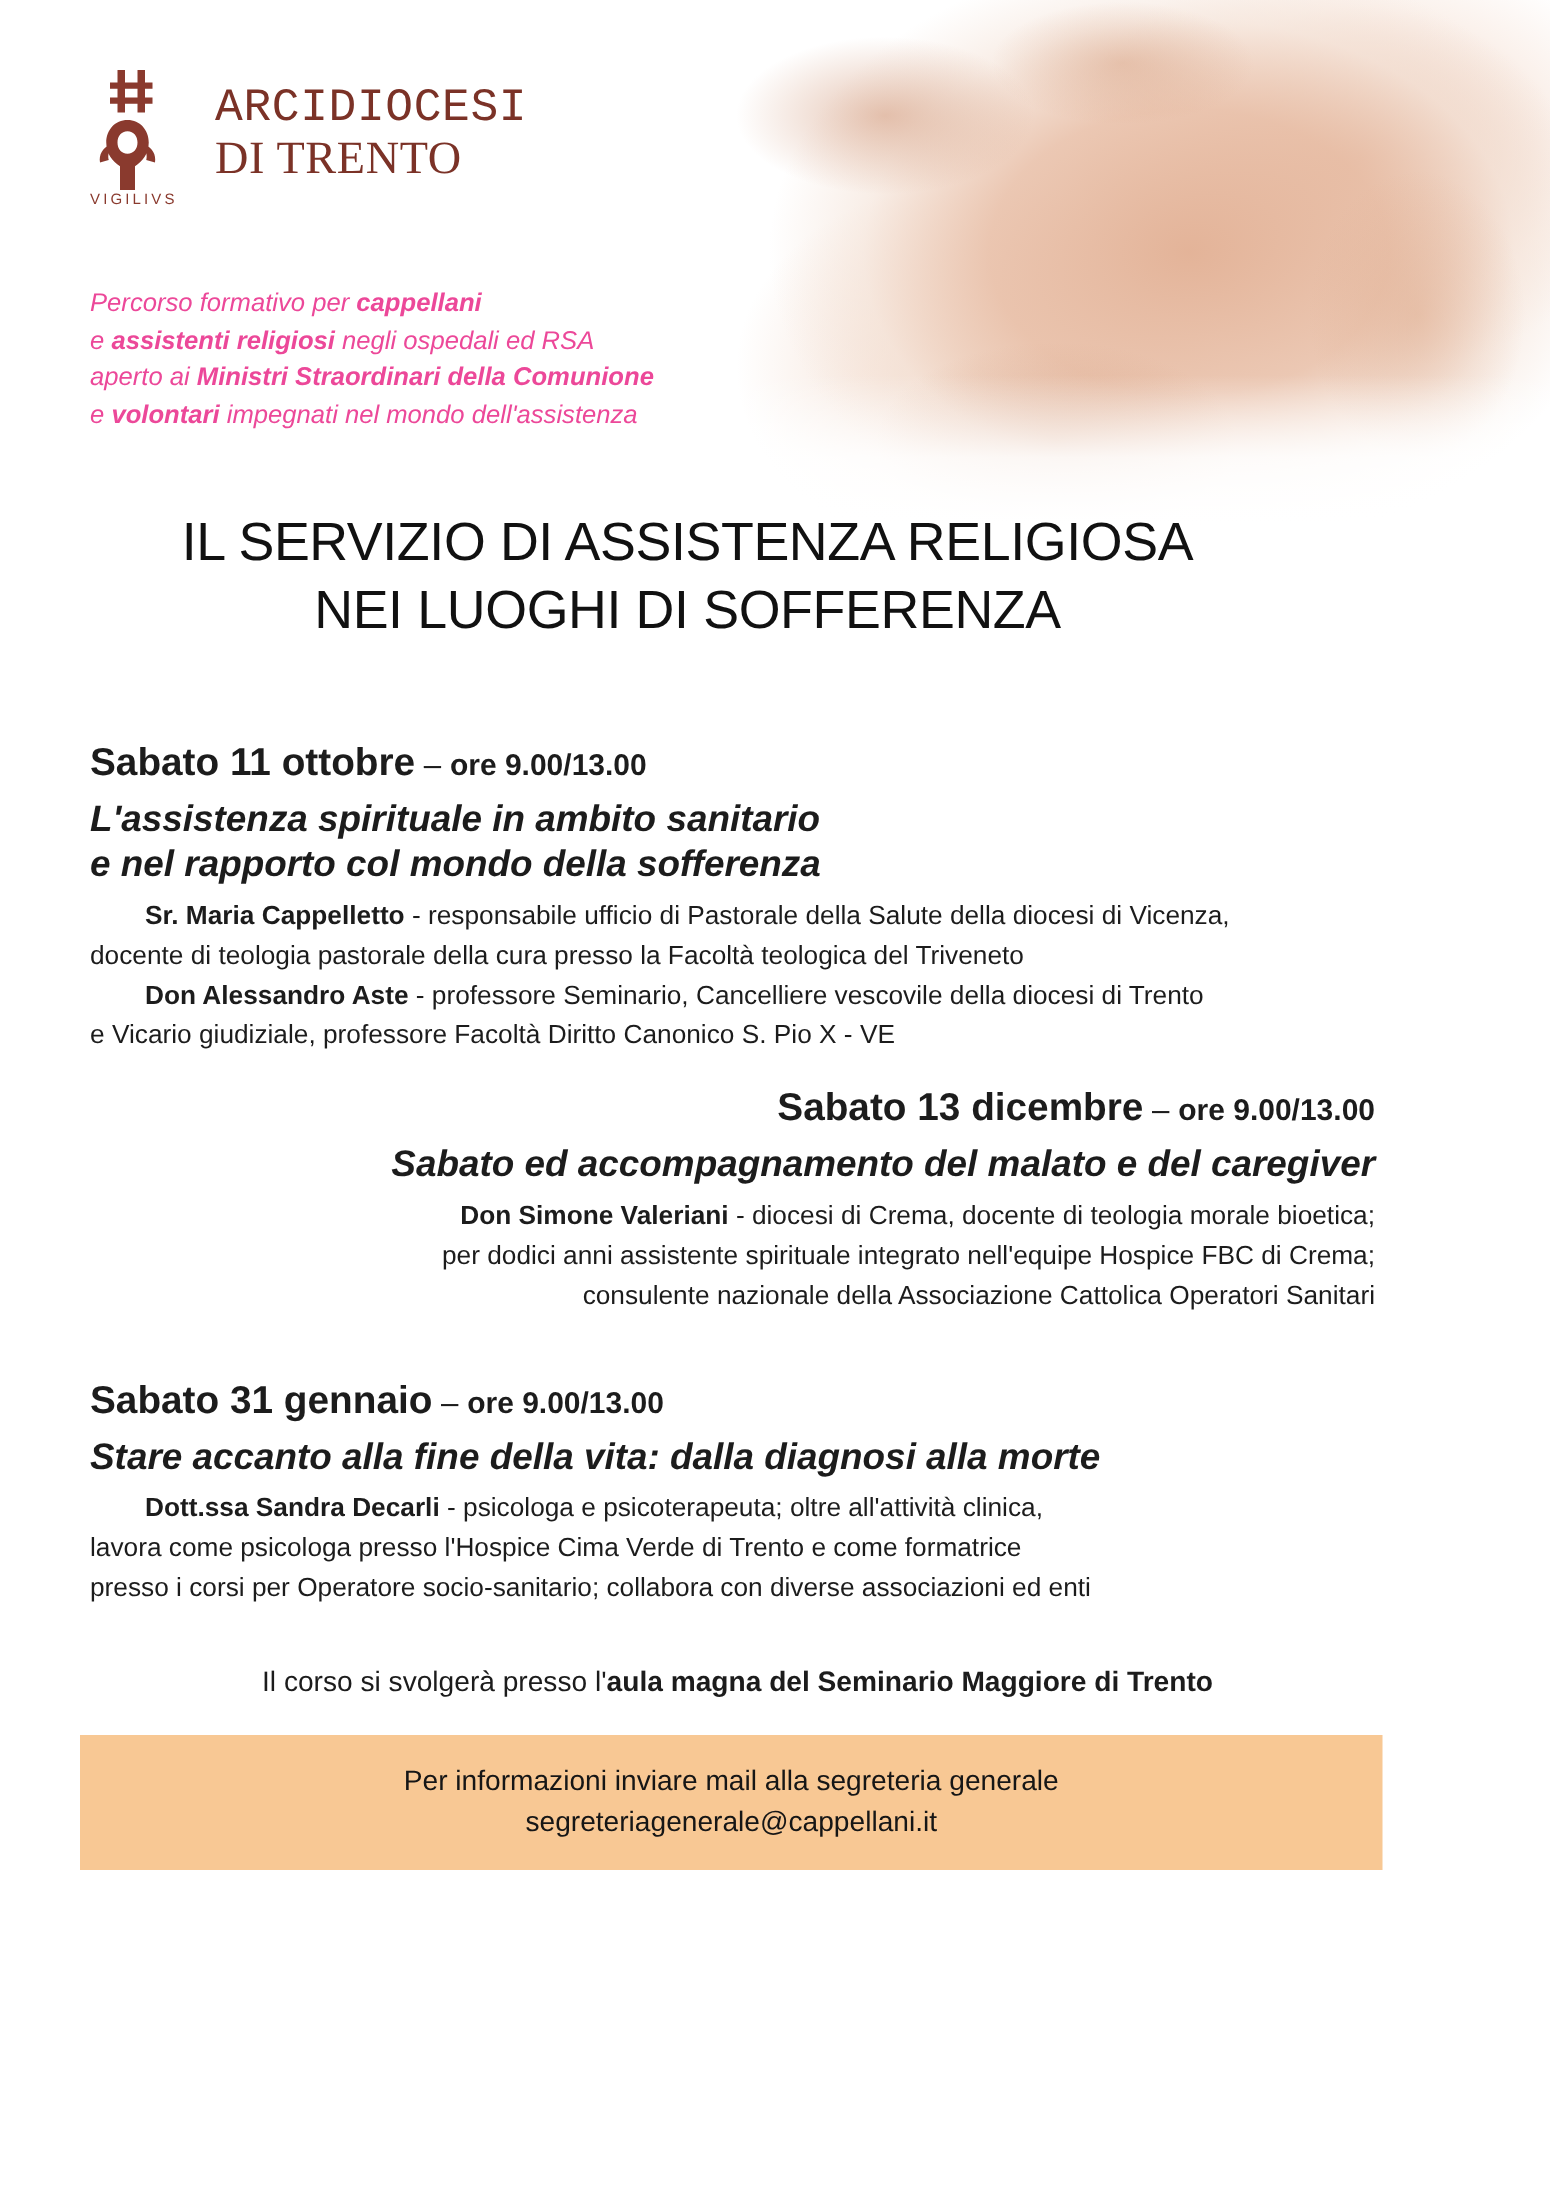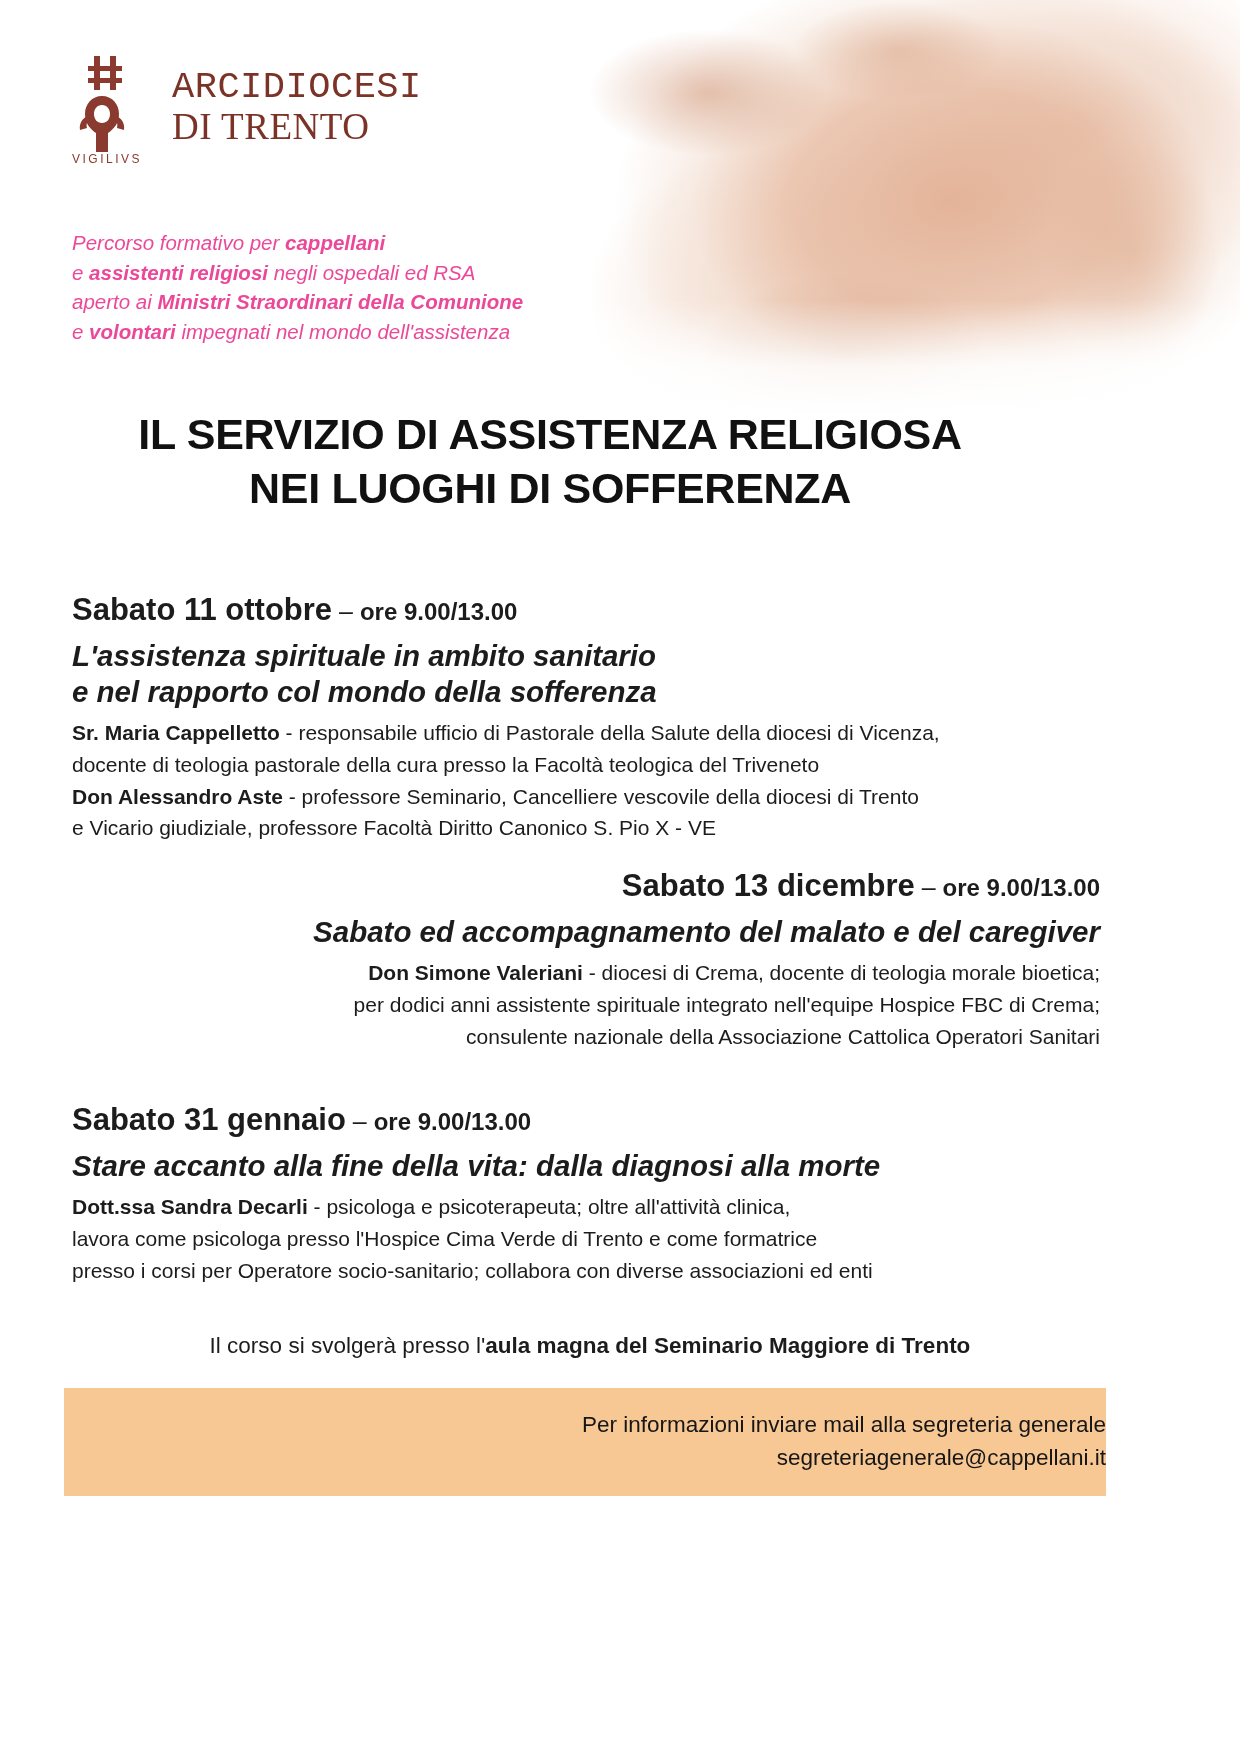--- a/index.html
+++ b/index.html
@@ -103,21 +103,21 @@
   }
   .intro b { font-weight: bold; }
 
   
   .main-title {
     position: absolute;
     left: 0; top: 408px;
     width: 1100px;
     text-align: center;
     font-size: 43px;
-    font-weight: bold;
+    font-weight: normal;
     line-height: 1.25;
     letter-spacing: -0.3px;
     color: #111;
   }
 
   
   .session { position: absolute; width: 1100px; }
   .s-date {
     font-size: 31px;
     font-weight: bold;
@@ -133,21 +133,21 @@
     font-weight: bold;
     font-style: italic;
     line-height: 1.22;
     margin-bottom: 8px;
   }
   .s-body {
     font-size: 21px;
     line-height: 1.42;
     color: #1c1c1c;
   }
-  .s-body b { font-weight: bold; }
+  .s-body b { font-weight: bold; margin-left: 44px; }
   .s-body p { margin: 0 0 2px 0; }
 
   #session-1 { left: 72px; top: 592px; width: 1080px; }
   #session-2 { left: 72px; top: 868px; width: 1028px; text-align: right; }
   #session-3 { left: 72px; top: 1102px; width: 1080px; }
 
   
   .venue {
     position: absolute;
     left: 0; top: 1330px;
@@ -160,21 +160,21 @@
 
   
   .footer-box {
     position: absolute;
     left: 64px; top: 1388px;
     width: 1042px;
     height: 108px;
     background: #f8c894;
     display: flex;
     flex-direction: column;
-    align-items: flex-end;
+    align-items: center;
     justify-content: center;
     text-align: center;
   }
   .footer-box .line {
     font-size: 22.5px;
     line-height: 1.45;
     color: #161616;
   }
 </style>
 </head>

